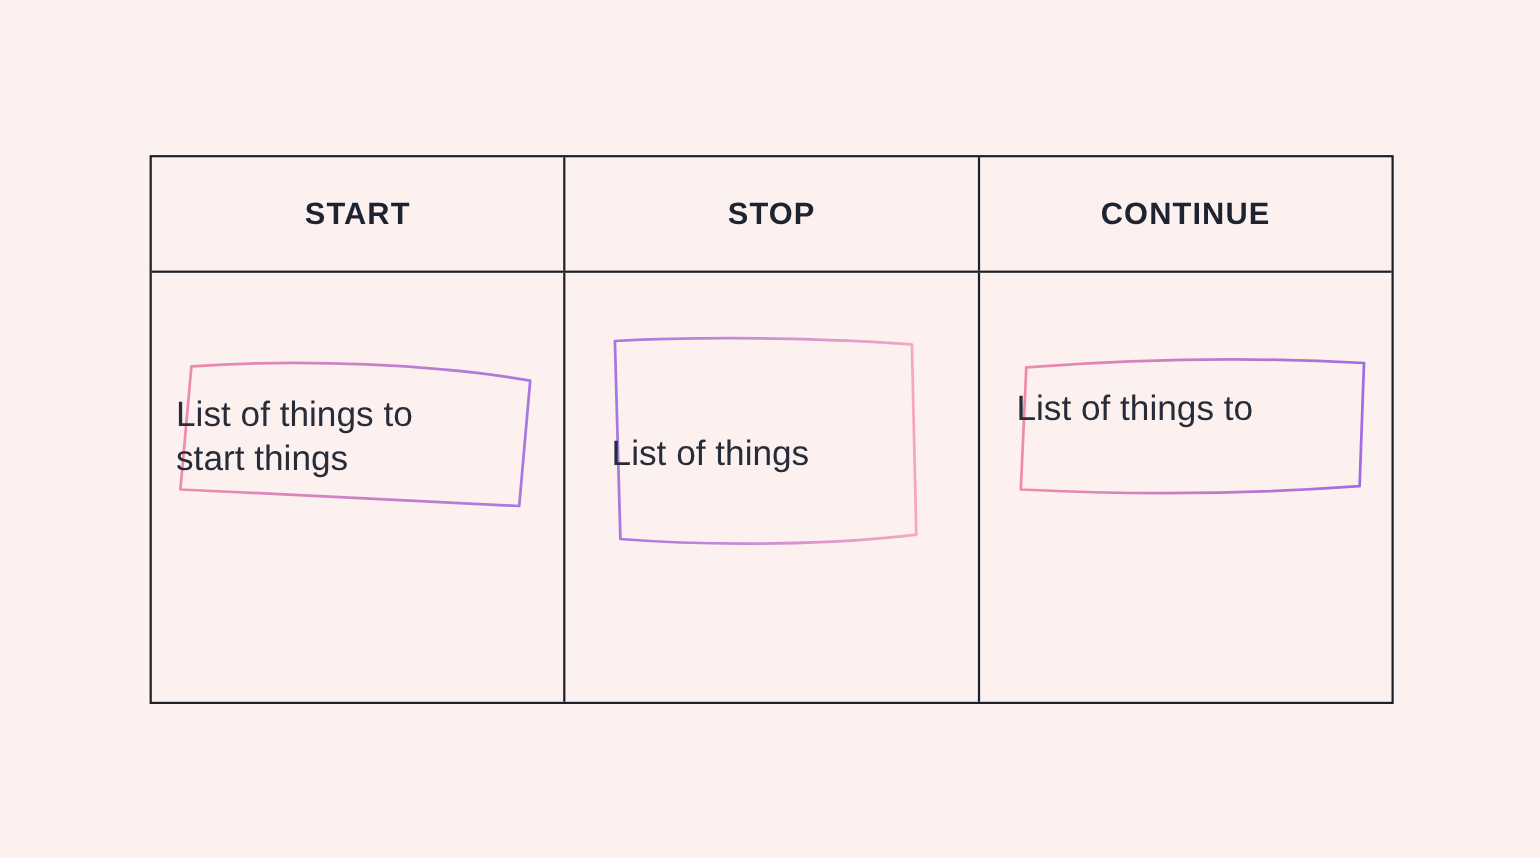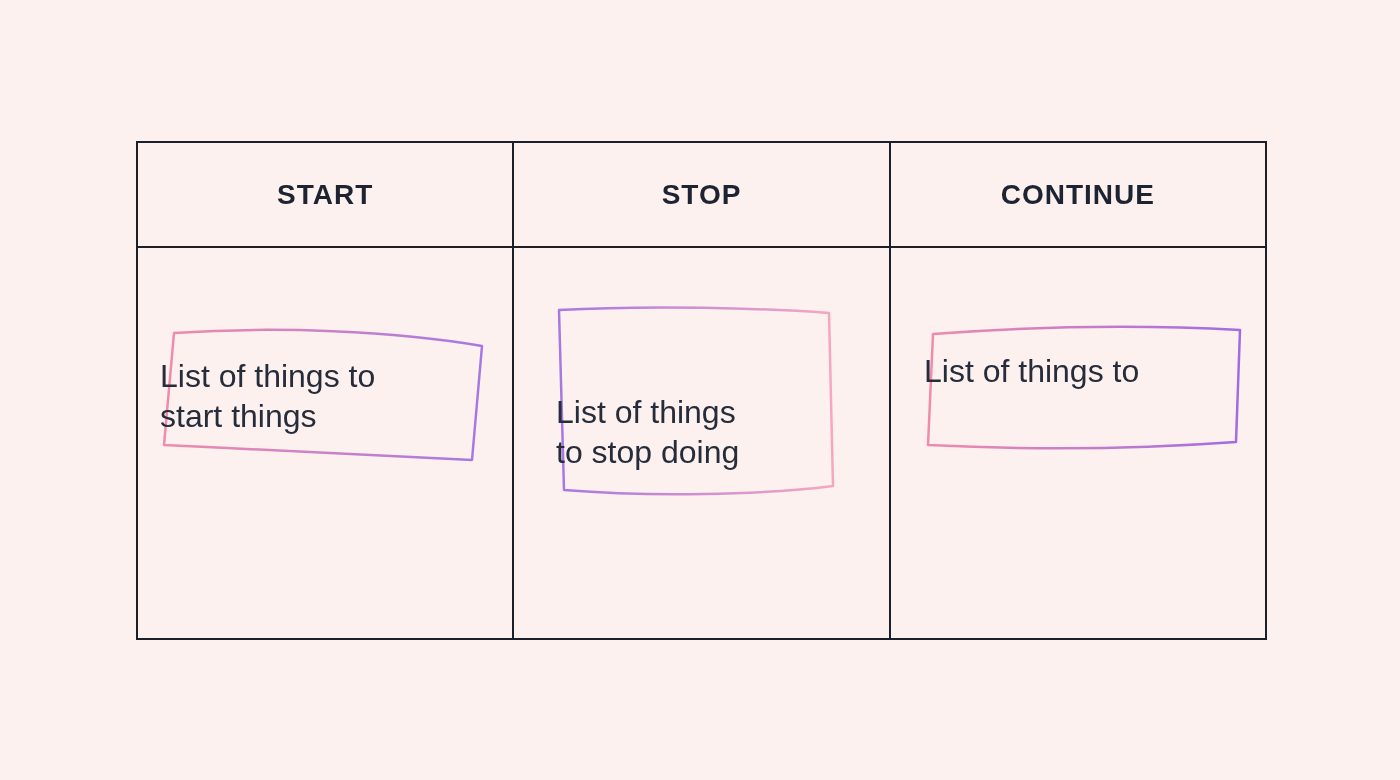--- a/index.html
+++ b/index.html
@@ -100,21 +100,20 @@
       <defs>
         <linearGradient id="grad-note2" x1="0" y1="0" x2="1" y2="0">
           <stop offset="0" stop-color="#A678E3"></stop>
           <stop offset="1" stop-color="#F7A6C2"></stop>
         </linearGradient>
       </defs>
       <path d="M 3 6 C 95 1, 205 4, 273 9 L 277 182 C 205 191, 95 193, 8 186 Z" fill="none" stroke="url(#grad-note2)" stroke-width="2.5" stroke-linejoin="round"></path>
     </svg>
     <div class="note-text">
       <div>List of things</div>
-      <div>to stop doing</div>
     </div>
   </div>
 
   <div class="note note3">
     <svg viewBox="0 0 321 127" aria-hidden="true">
       <defs>
         <linearGradient id="grad-note3" x1="0" y1="0" x2="1" y2="0">
           <stop offset="0" stop-color="#F18BAB"></stop>
           <stop offset="1" stop-color="#A06CE4"></stop>
         </linearGradient>

